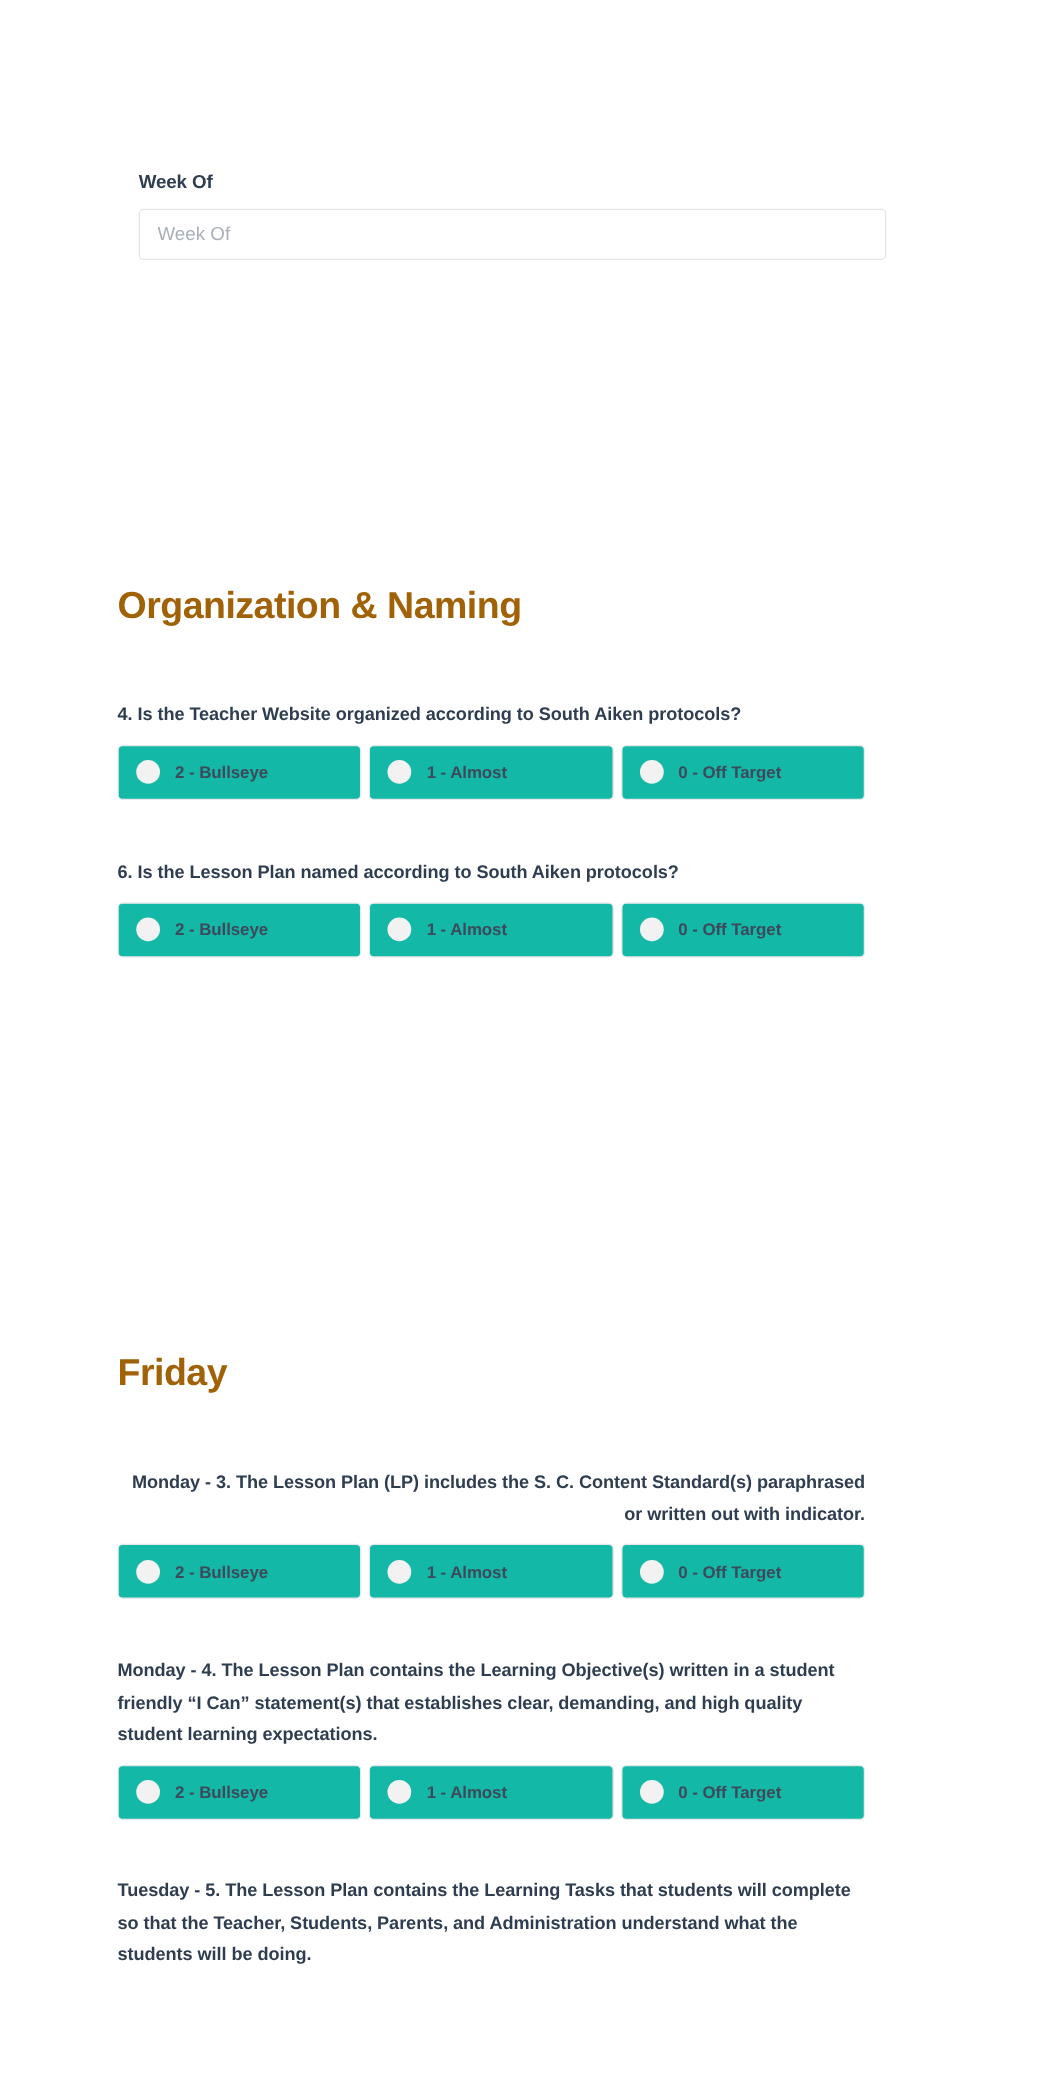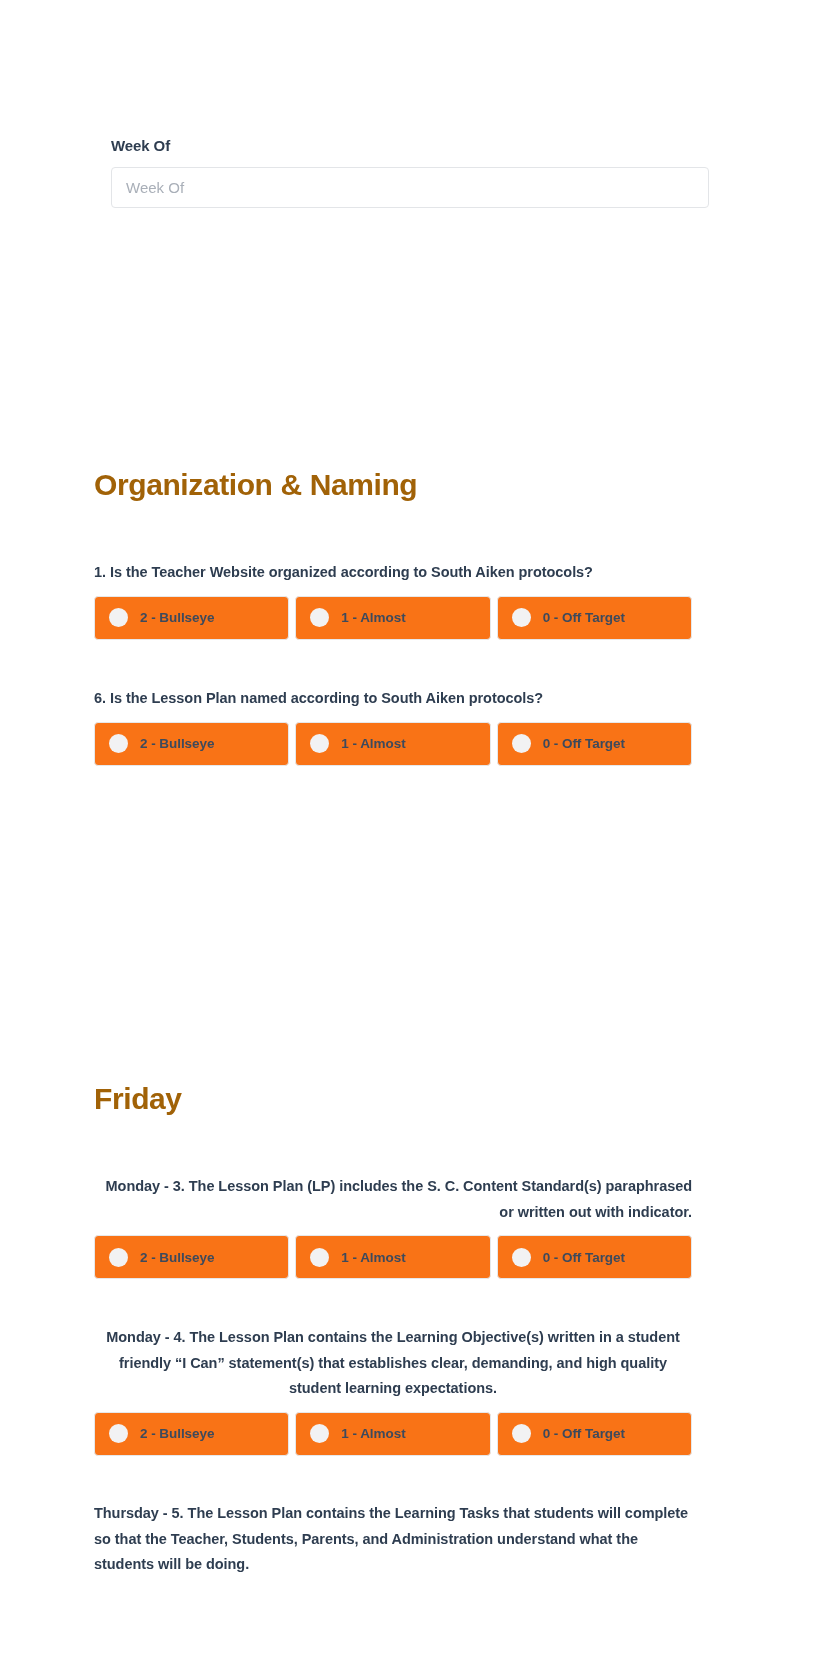--- a/index.html
+++ b/index.html
@@ -97,21 +97,21 @@
     display: flex;
     gap: 6px;
     width: 598px;
   }
   .option {
     box-sizing: border-box;
     flex: 1 1 0;
     height: 44px;
     border: 1px solid #e6e8ea;
     border-radius: 4px;
-    background: #f97316;
+    background: #14b8a6;
     display: flex;
     align-items: center;
     padding-left: 14px;
     cursor: pointer;
   }
   .radio-circle {
     width: 19px;
     height: 19px;
     border-radius: 50%;
     background: #f2f2f3;
@@ -123,38 +123,38 @@
     font-weight: bold;
     color: #3d4a5c;
     letter-spacing: -0.05px;
     white-space: nowrap;
   }
 
   
   #q-1 { top: 560px; }
   #q-2 { top: 686px; }
   #q-3 { top: 1174px; text-align: right; }
-  #q-4 { top: 1325px; text-align: center; }
+  #q-4 { top: 1325px; }
   #q-5 { top: 1501px; }
 </style>
 </head>
 <body>
 
 <div class="page">
   <div class="content">
 
     <div class="field-block">
       <div class="field-label">Week Of</div>
       <input class="text-input" type="text" placeholder="Week Of" style="">
     </div>
 
     <div class="section-heading" id="section-organization">Organization &amp; Naming</div>
 
     <div class="question-block" id="q-1">
-      <p class="question-text">1. Is the Teacher Website organized according to South Aiken protocols?</p>
+      <p class="question-text">4. Is the Teacher Website organized according to South Aiken protocols?</p>
       <div class="options-row">
         <div class="option">
           <span class="radio-circle"></span>
           <span class="option-label">2 - Bullseye</span>
         </div>
         <div class="option">
           <span class="radio-circle"></span>
           <span class="option-label">1 - Almost</span>
         </div>
         <div class="option">
@@ -214,17 +214,17 @@
           <span class="option-label">1 - Almost</span>
         </div>
         <div class="option">
           <span class="radio-circle"></span>
           <span class="option-label">0 - Off Target</span>
         </div>
       </div>
     </div>
 
     <div class="question-block" id="q-5">
-      <p class="question-text">Thursday - 5. The Lesson Plan contains the Learning Tasks that students will complete so that the Teacher, Students, Parents, and Administration understand what the students will be doing.</p>
+      <p class="question-text">Tuesday - 5. The Lesson Plan contains the Learning Tasks that students will complete so that the Teacher, Students, Parents, and Administration understand what the students will be doing.</p>
     </div>
 
   </div>
 </div>
 
 </body></html>

